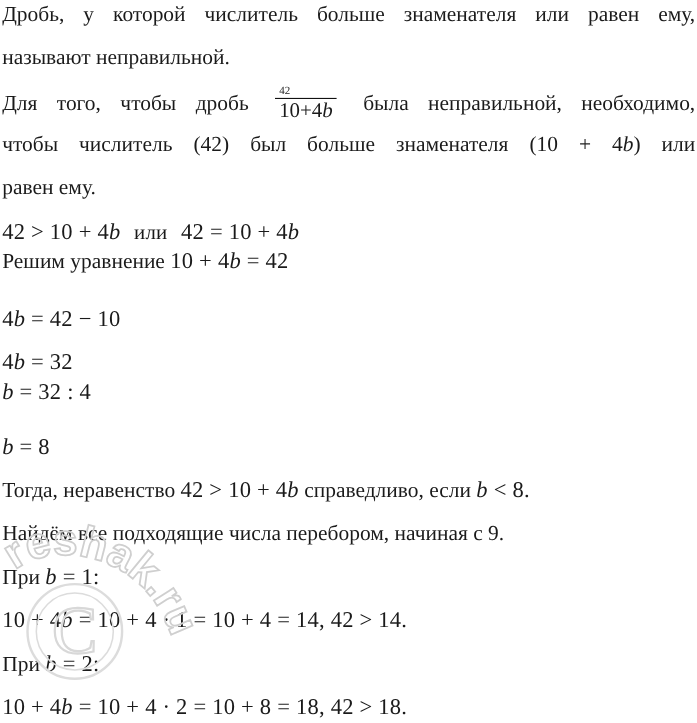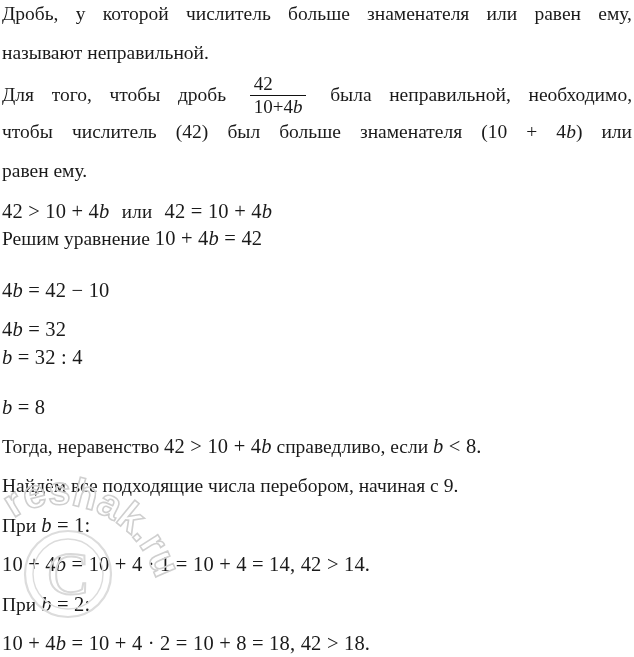--- a/index.html
+++ b/index.html
@@ -76,21 +76,21 @@
     display: inline-block;
     vertical-align: middle;
     text-align: center;
     line-height: 1.05;
     margin: 0 6px;
     position: relative;
     top: -1px;
   }
   .frac .num {
     display: block;
-    font-size: 19px;
+    font-size: 10px;
     padding: 0 4px 1px 4px;
   }
   .frac .den {
     display: block;
     font-size: 19px;
     border-top: 1.6px solid #111;
     padding: 1px 4px 0 4px;
   }
   .frac .den .mvar { font-style: italic; }
 

